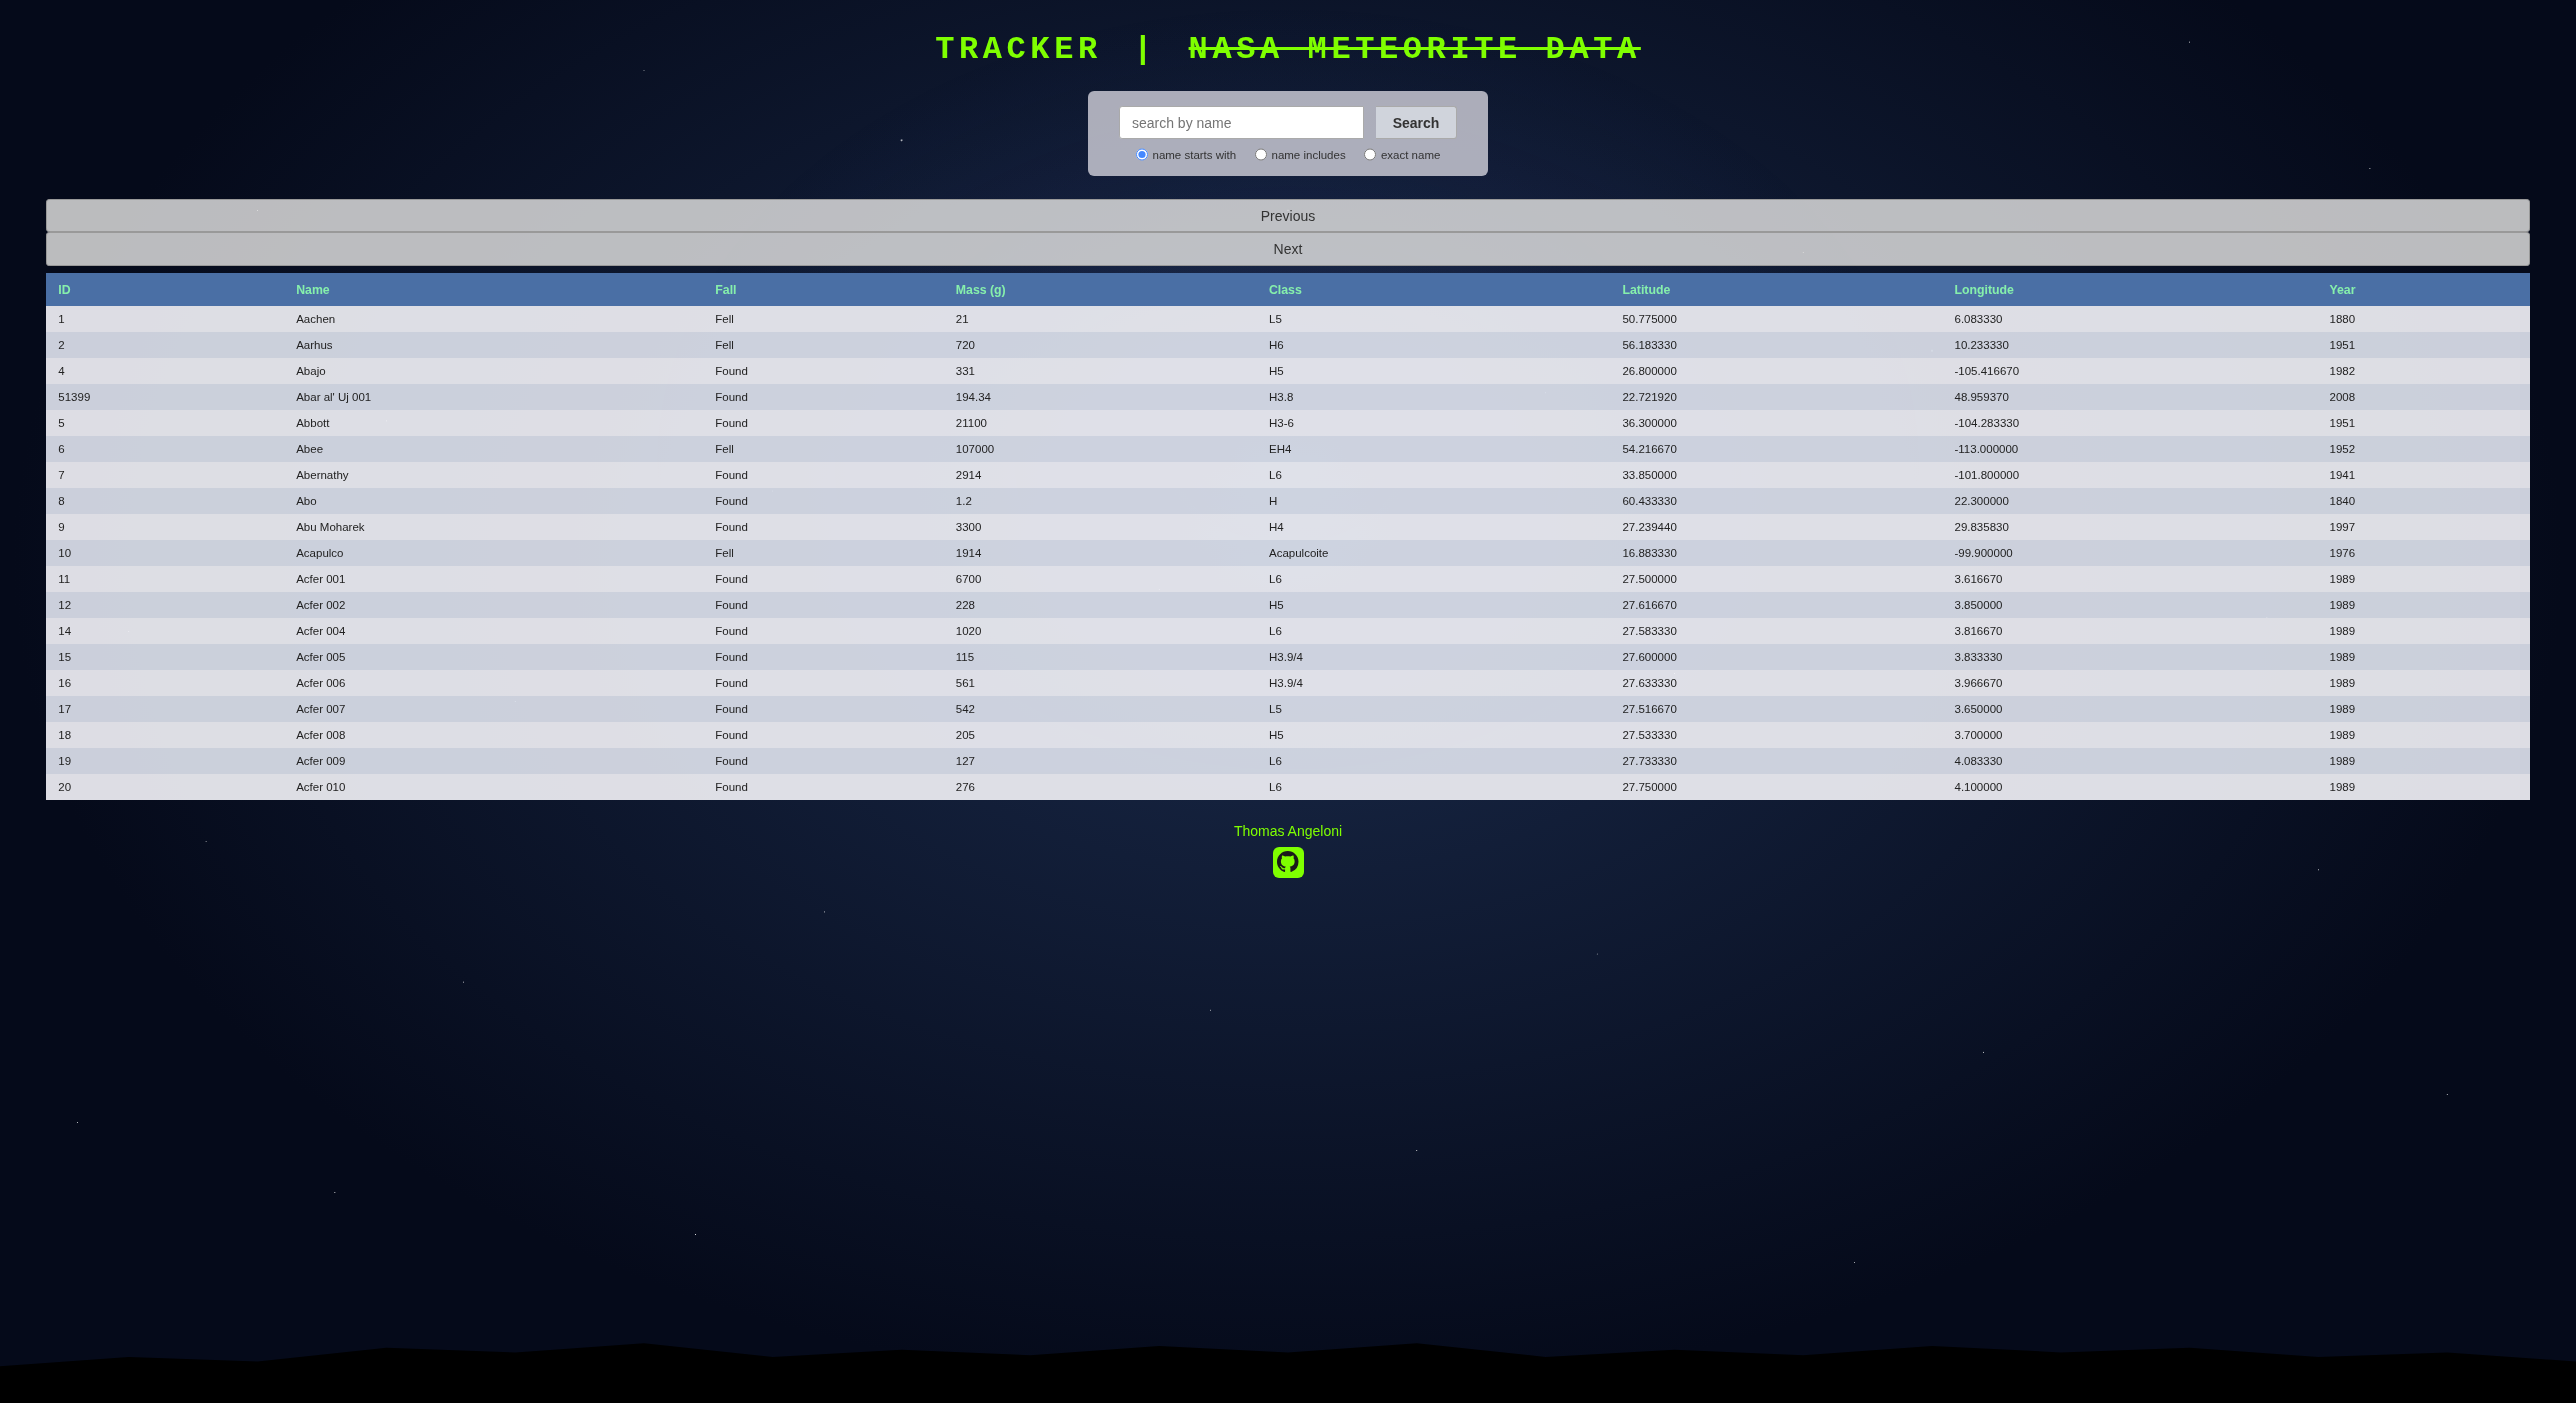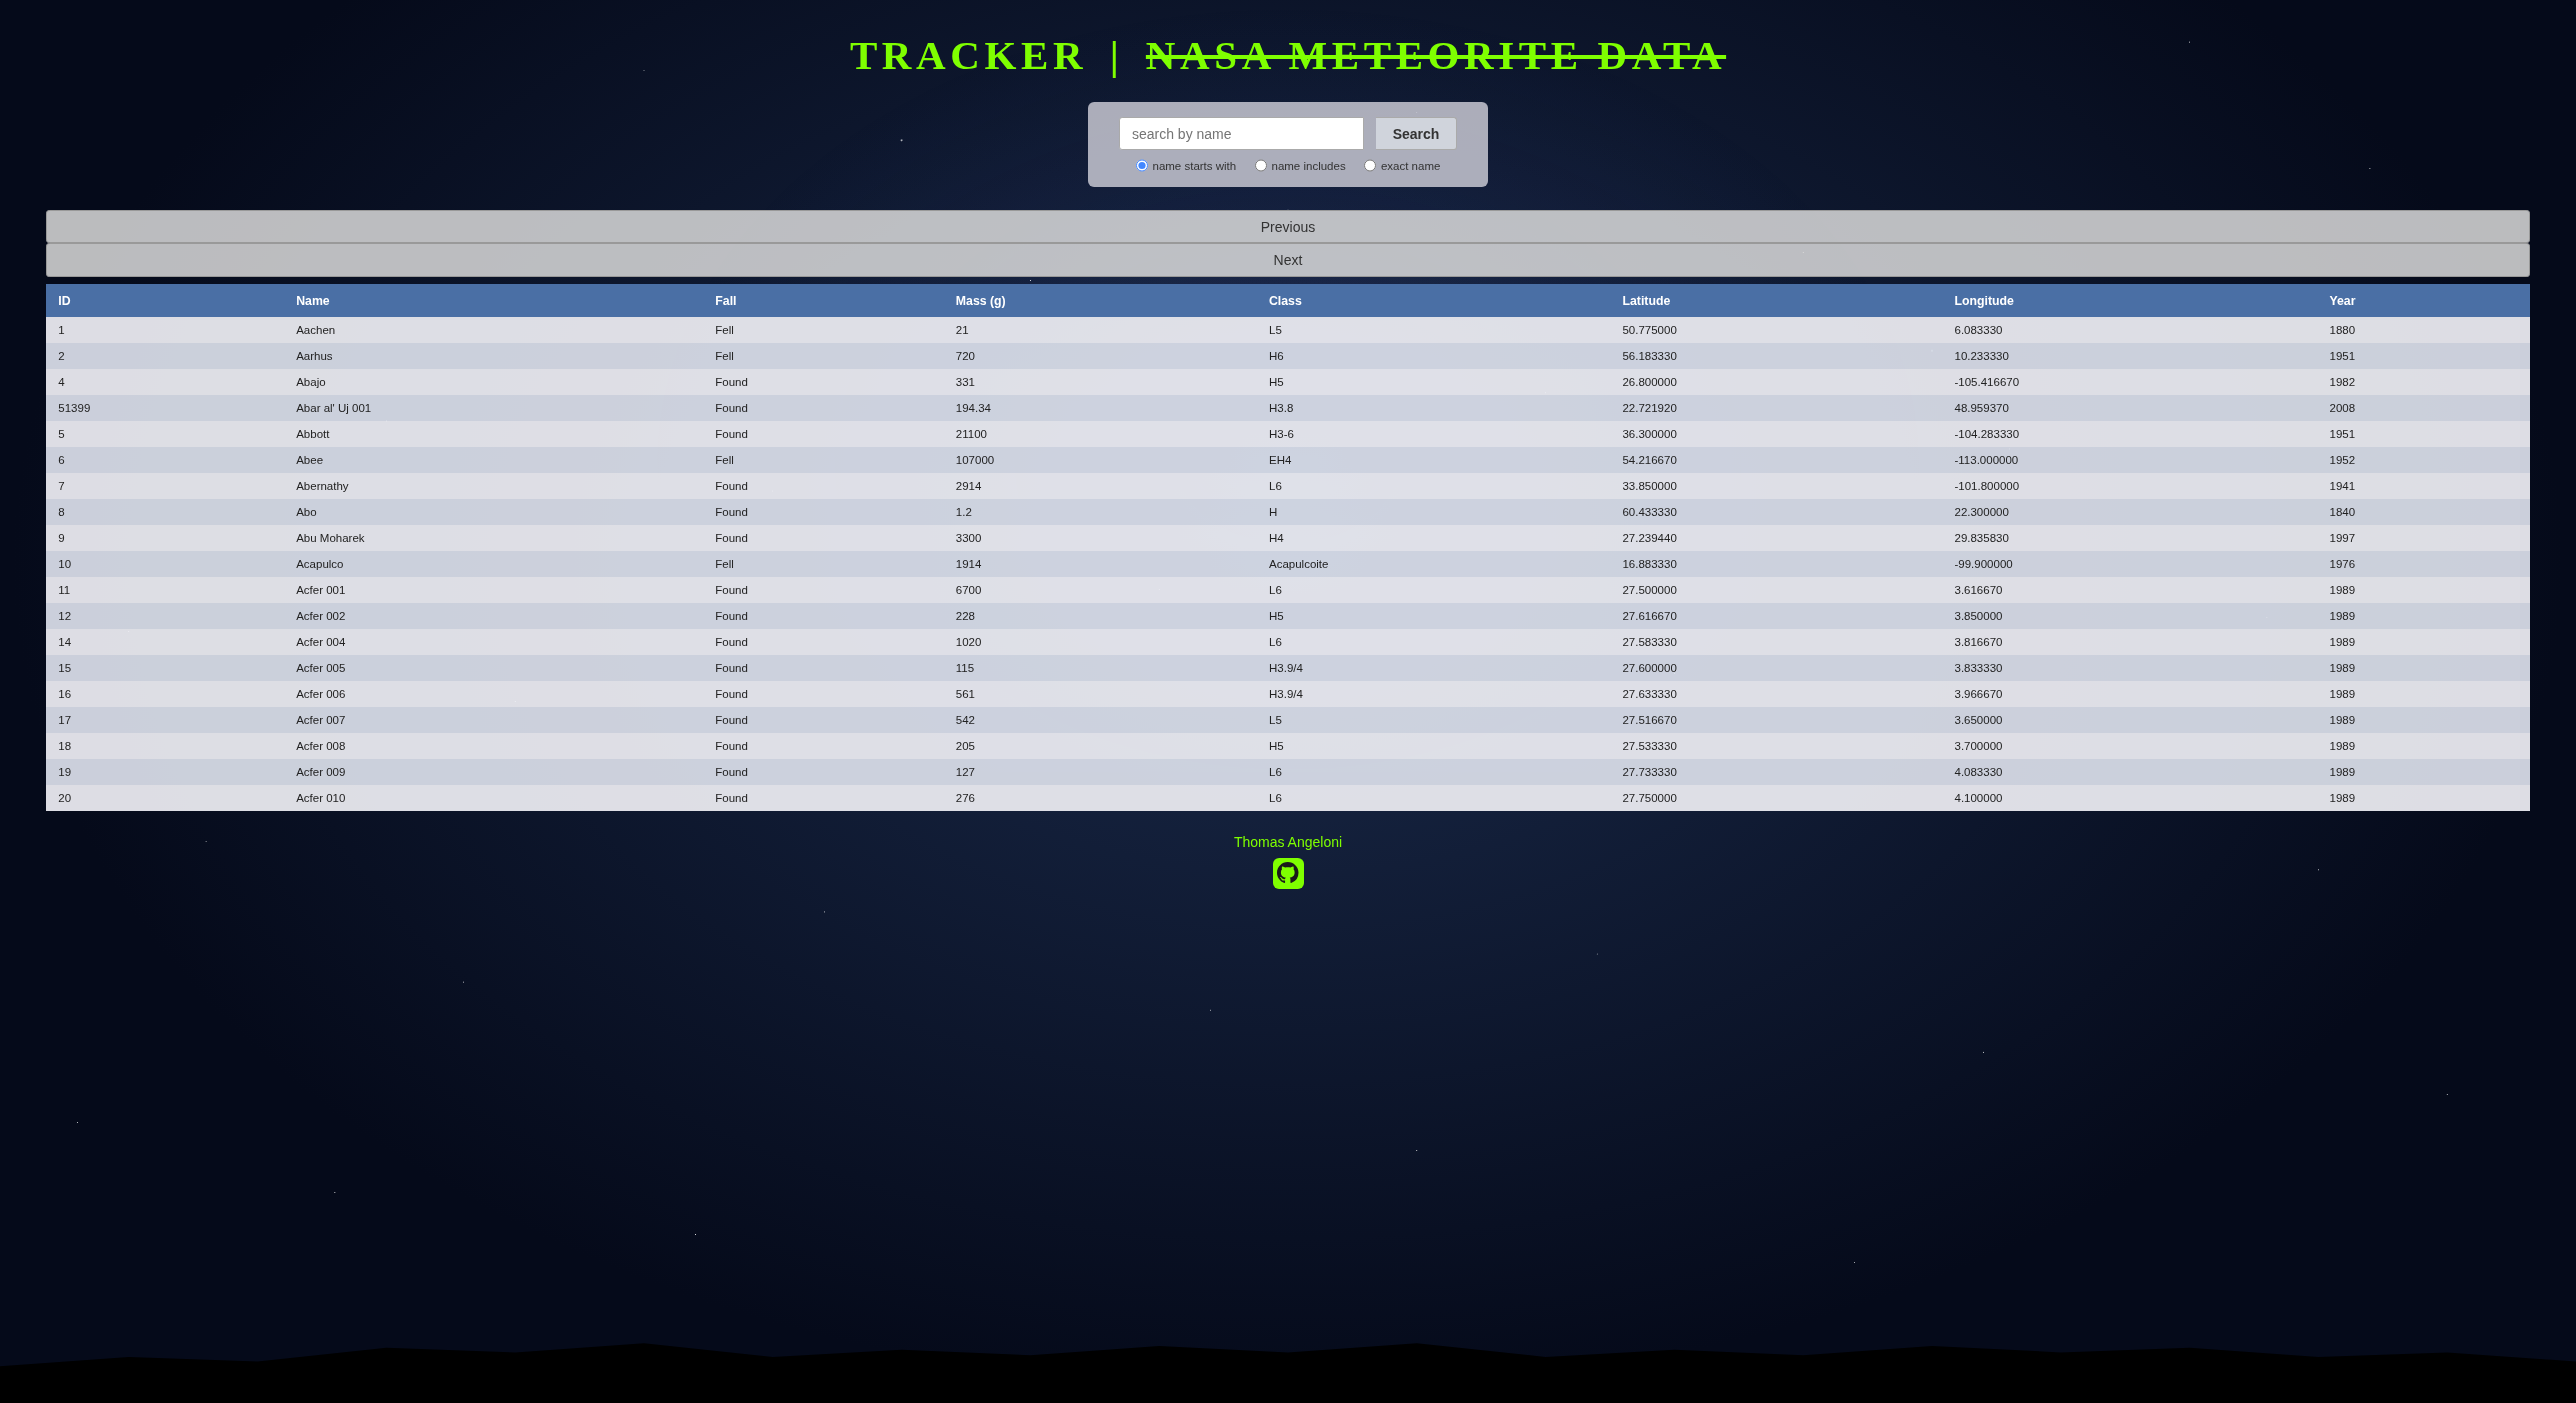--- a/index.html
+++ b/index.html
@@ -90,24 +90,24 @@
       padding: 15.3px 0 46px 0;
     }
 
     
     .header {
       text-align: center;
       padding: 15.3px 0 7.7px 0;
     }
 
     .header-title {
-      font-size: 41px;
+      font-size: 32px;
       font-weight: bold;
       letter-spacing: 4.6px;
-      font-family: Liberation Serif, serif;
+      font-family: Liberation Mono, monospace;
     }
 
     .title-tracker {
       color: #7fff00;
     }
 
     .title-separator {
       color: #7fff00;
       margin: 0 7.7px;
     }
@@ -211,21 +211,21 @@
     }
 
     table {
       width: 100%;
       border-collapse: collapse;
       font-size: 12.3px;
     }
 
     thead tr {
       background: #4a6fa5;
-      color: #ffffff;
+      color: #86efac;
     }
 
     thead th {
       padding: 9.2px 12.3px;
       text-align: left;
       font-weight: bold;
       font-size: 12.3px;
     }
 
     tbody tr:nth-child(odd) {

